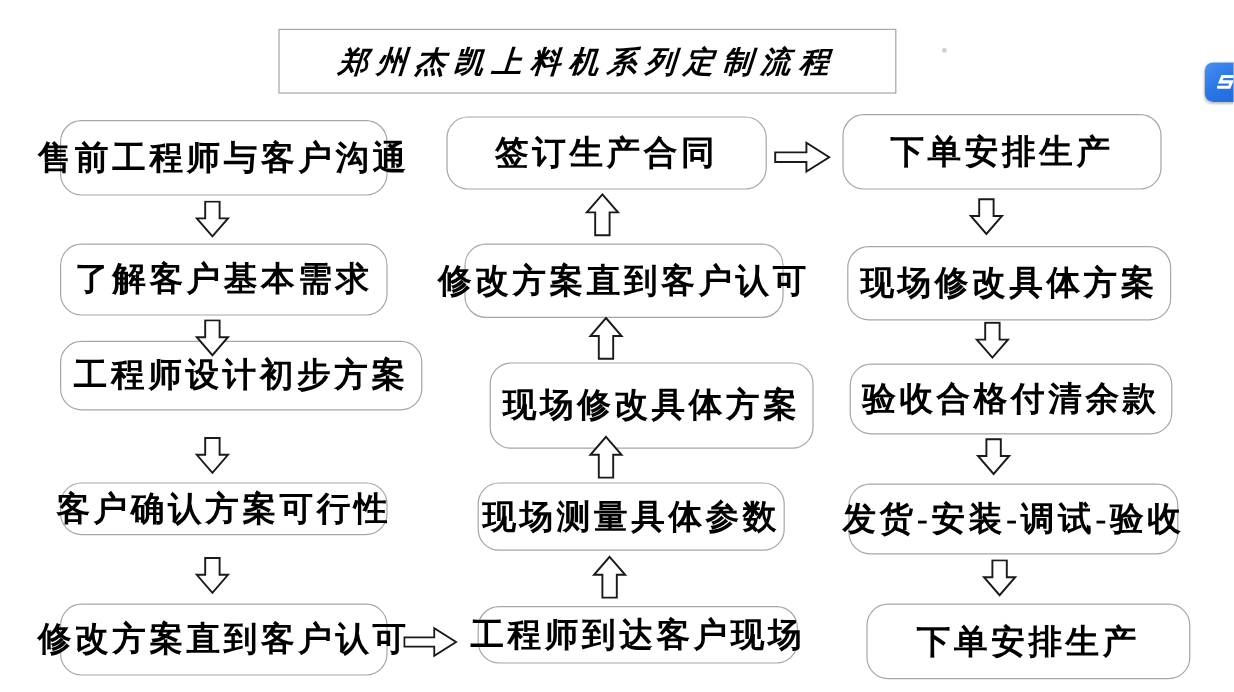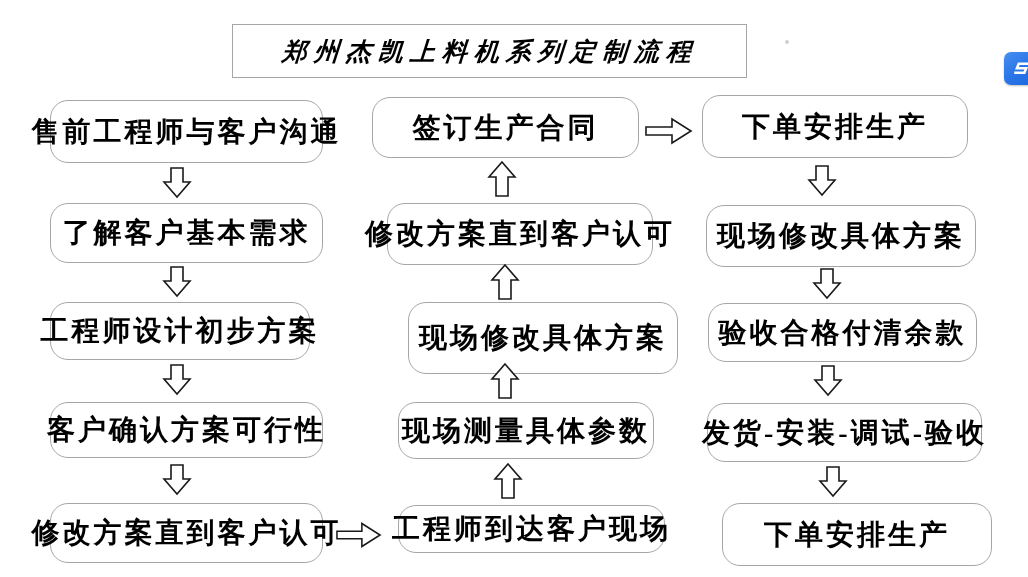--- a/index.html
+++ b/index.html
@@ -89,24 +89,24 @@
     <path d="M26 9 L13 9 L10.5 15 L23 15 L20.5 21 L7 21" fill="none" stroke="#ffffff" stroke-width="3.4"></path>
   </svg>
 </div>
 
 <div class="box" style="left:50px;top:100px;width:273px;height:63px">
   <span class="box-label">售前工程师与客户沟通</span>
 </div>
 <div class="box" style="left:50px;top:203px;width:273px;height:60px">
   <span class="box-label">了解客户基本需求</span>
 </div>
-<div class="box" style="left:50px;top:302px;width:260px;height:58px">
+<div class="box" style="left:50px;top:284px;width:302px;height:58px">
   <span class="box-label">工程师设计初步方案</span>
 </div>
-<div class="box" style="left:50px;top:402px;width:273px;height:56px">
+<div class="box" style="left:50px;top:402px;width:273px;height:44px">
   <span class="box-label">客户确认方案可行性</span>
 </div>
 <div class="box" style="left:50px;top:503px;width:273px;height:60px">
   <span class="box-label">修改方案直到客户认可</span>
 </div>
 
 <div class="box" style="left:372px;top:97px;width:267px;height:61px">
   <span class="box-label">签订生产合同</span>
 </div>
 <div class="box" style="left:387px;top:203px;width:266px;height:62px">

